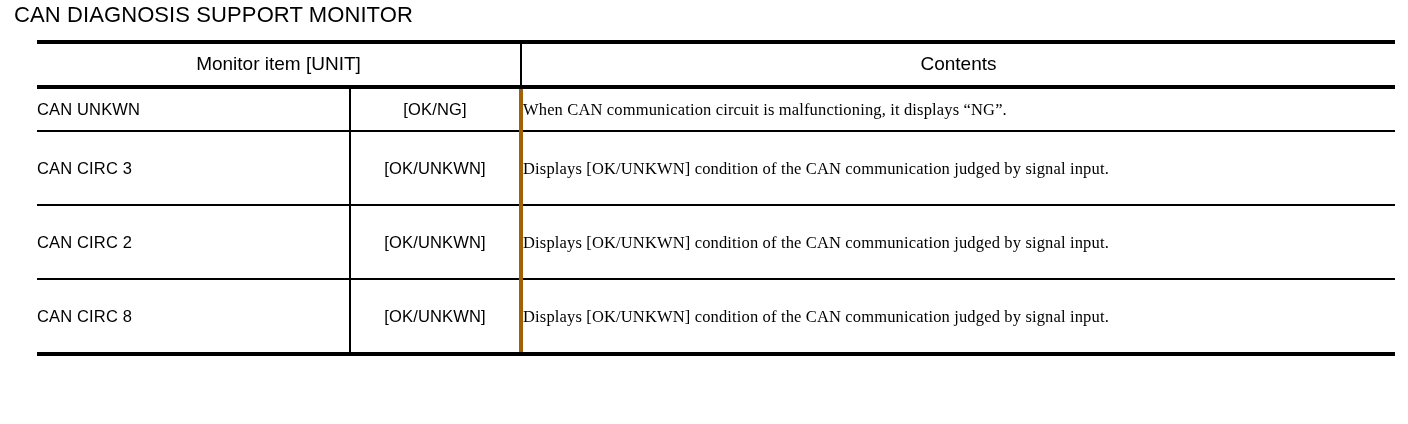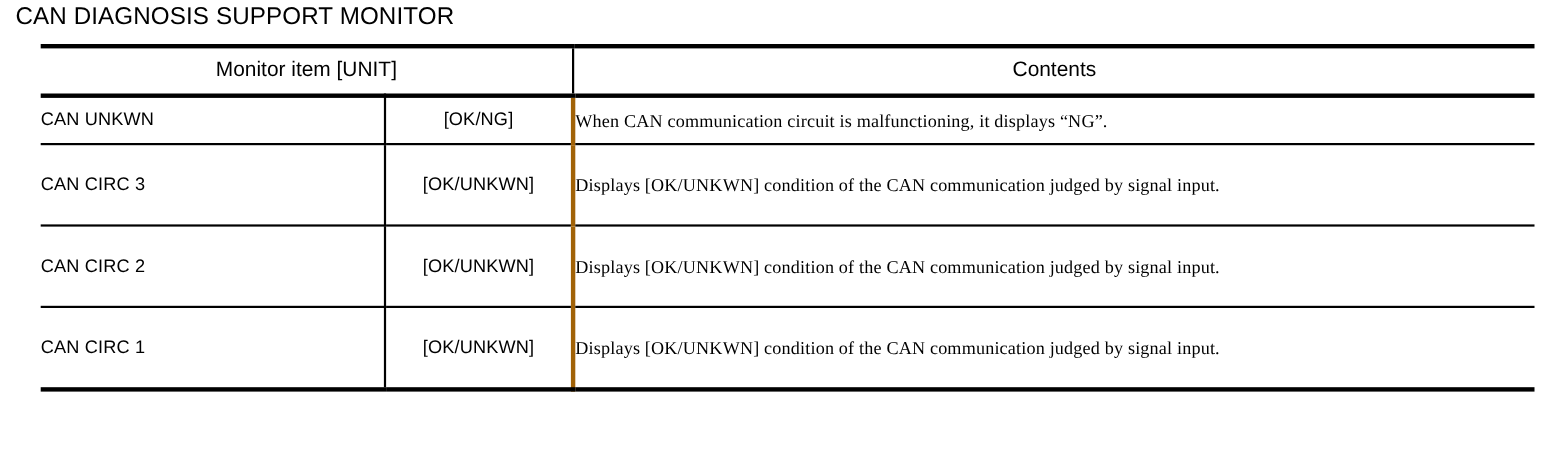--- a/index.html
+++ b/index.html
@@ -177,21 +177,21 @@
         <td class="cell-unit">
           <span class="mono-label">[OK/UNKWN]</span>
         </td>
         <td class="cell-cont">
           <span class="cell-text">Displays [OK/UNKWN] condition of the CAN communication judged by signal input.</span>
         </td>
       </tr>
 
       <tr class="body-row row-circ last-row">
         <td class="cell-item">
-          <span class="mono-label">CAN CIRC 1</span>
+          <span class="mono-label">CAN CIRC 8</span>
         </td>
         <td class="cell-unit">
           <span class="mono-label">[OK/UNKWN]</span>
         </td>
         <td class="cell-cont">
           <span class="cell-text">Displays [OK/UNKWN] condition of the CAN communication judged by signal input.</span>
         </td>
       </tr>
 
     </tbody>

